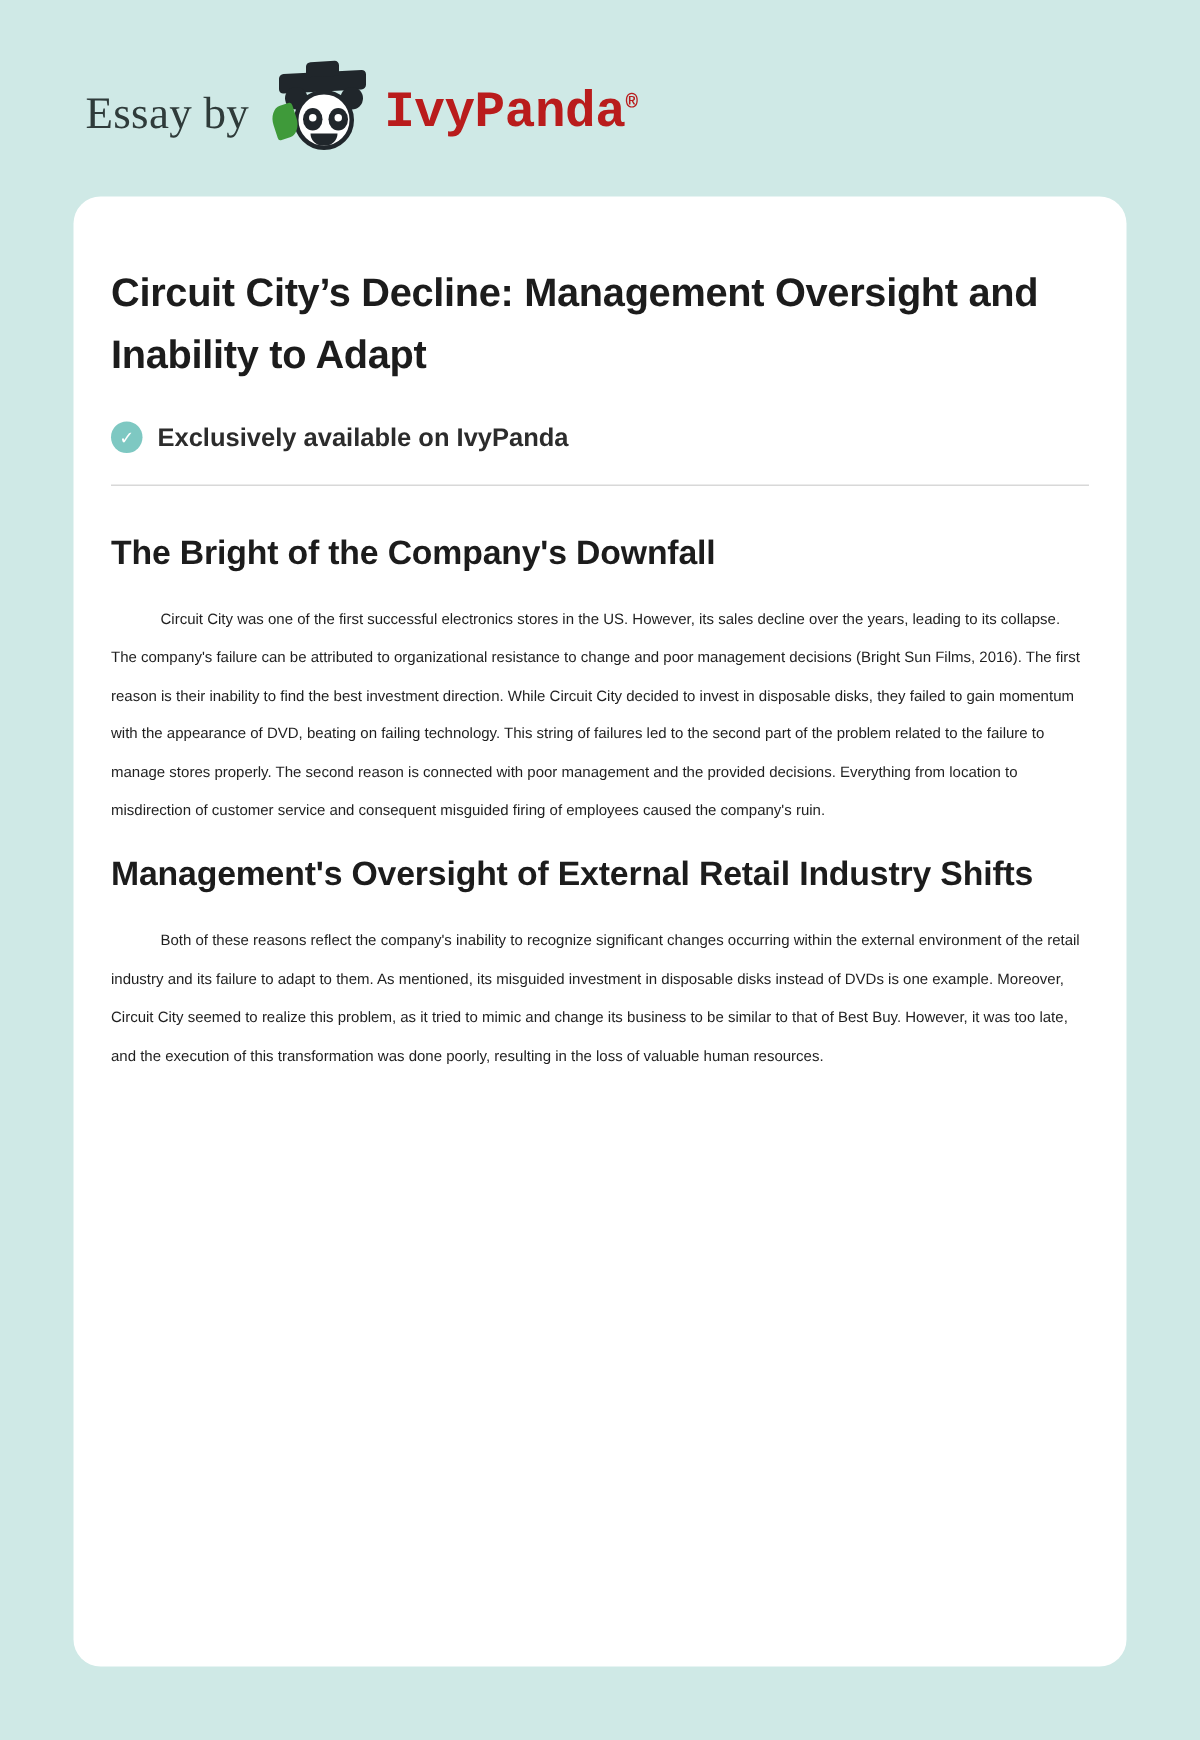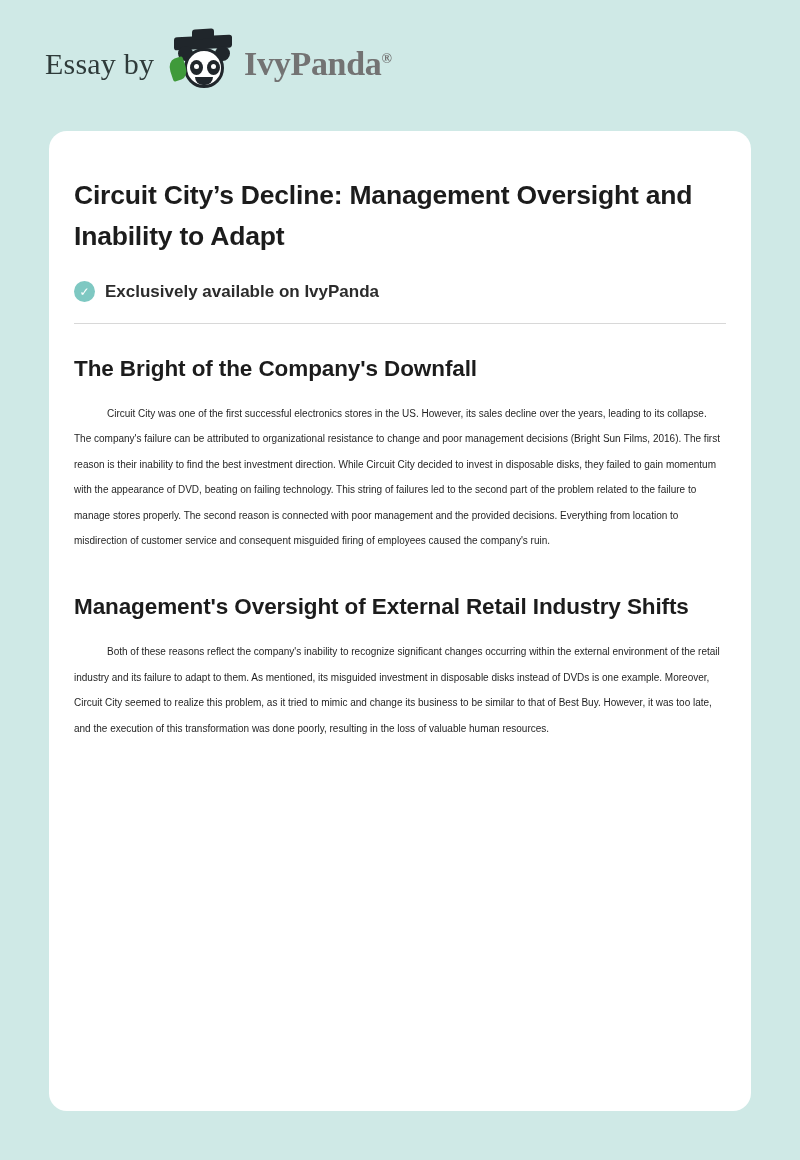--- a/index.html
+++ b/index.html
@@ -11,21 +11,21 @@
     height: 1160px;
     background: #cfe9e6;
     font-family: "Liberation Sans", sans-serif;
     -webkit-font-smoothing: antialiased;
   }
   .page {
     position: relative;
     width: 800px;
     height: 1160px;
     box-sizing: border-box;
-    padding: 0;
+    padding: 12px;
     border-radius: 12px;
   }
 
   
   .brand-header {
     display: flex;
     align-items: center;
     padding: 38px 0 0 45px;
     height: 90px;
     box-sizing: border-box;
@@ -121,24 +121,24 @@
     position: absolute;
     top: 22px;
     left: 2px;
     width: 16px;
     height: 22px;
     background: #3f9a3a;
     border-radius: 50% 10% 50% 10%;
     transform: rotate(-18deg);
   }
   .brand-name {
-    font-family: Liberation Serif, serif;
+    font-family: Liberation Mono, monospace;
     font-size: 34px;
     font-weight: bold;
-    color: #737373;
+    color: #b91c1c;
     letter-spacing: -0.3px;
     position: relative;
   }
   .brand-reg {
     font-size: 14px;
     vertical-align: super;
     font-weight: bold;
   }
 
   
@@ -193,21 +193,21 @@
   }
   h2.section-heading {
     font-size: 22.5px;
     font-weight: bold;
     color: #1c1c1c;
     line-height: 40px;
     margin: 25px 0 0 0;
     letter-spacing: -0.1px;
   }
   h2.section-heading.second {
-    margin-top: 34px;
+    margin-top: 10px;
   }
   p.body-text {
     font-size: 10px;
     line-height: 25.4px;
     color: #1f1f1f;
     margin: 12px 0 0 0;
     text-indent: 33px;
     text-align: left;
   }
 </style>

